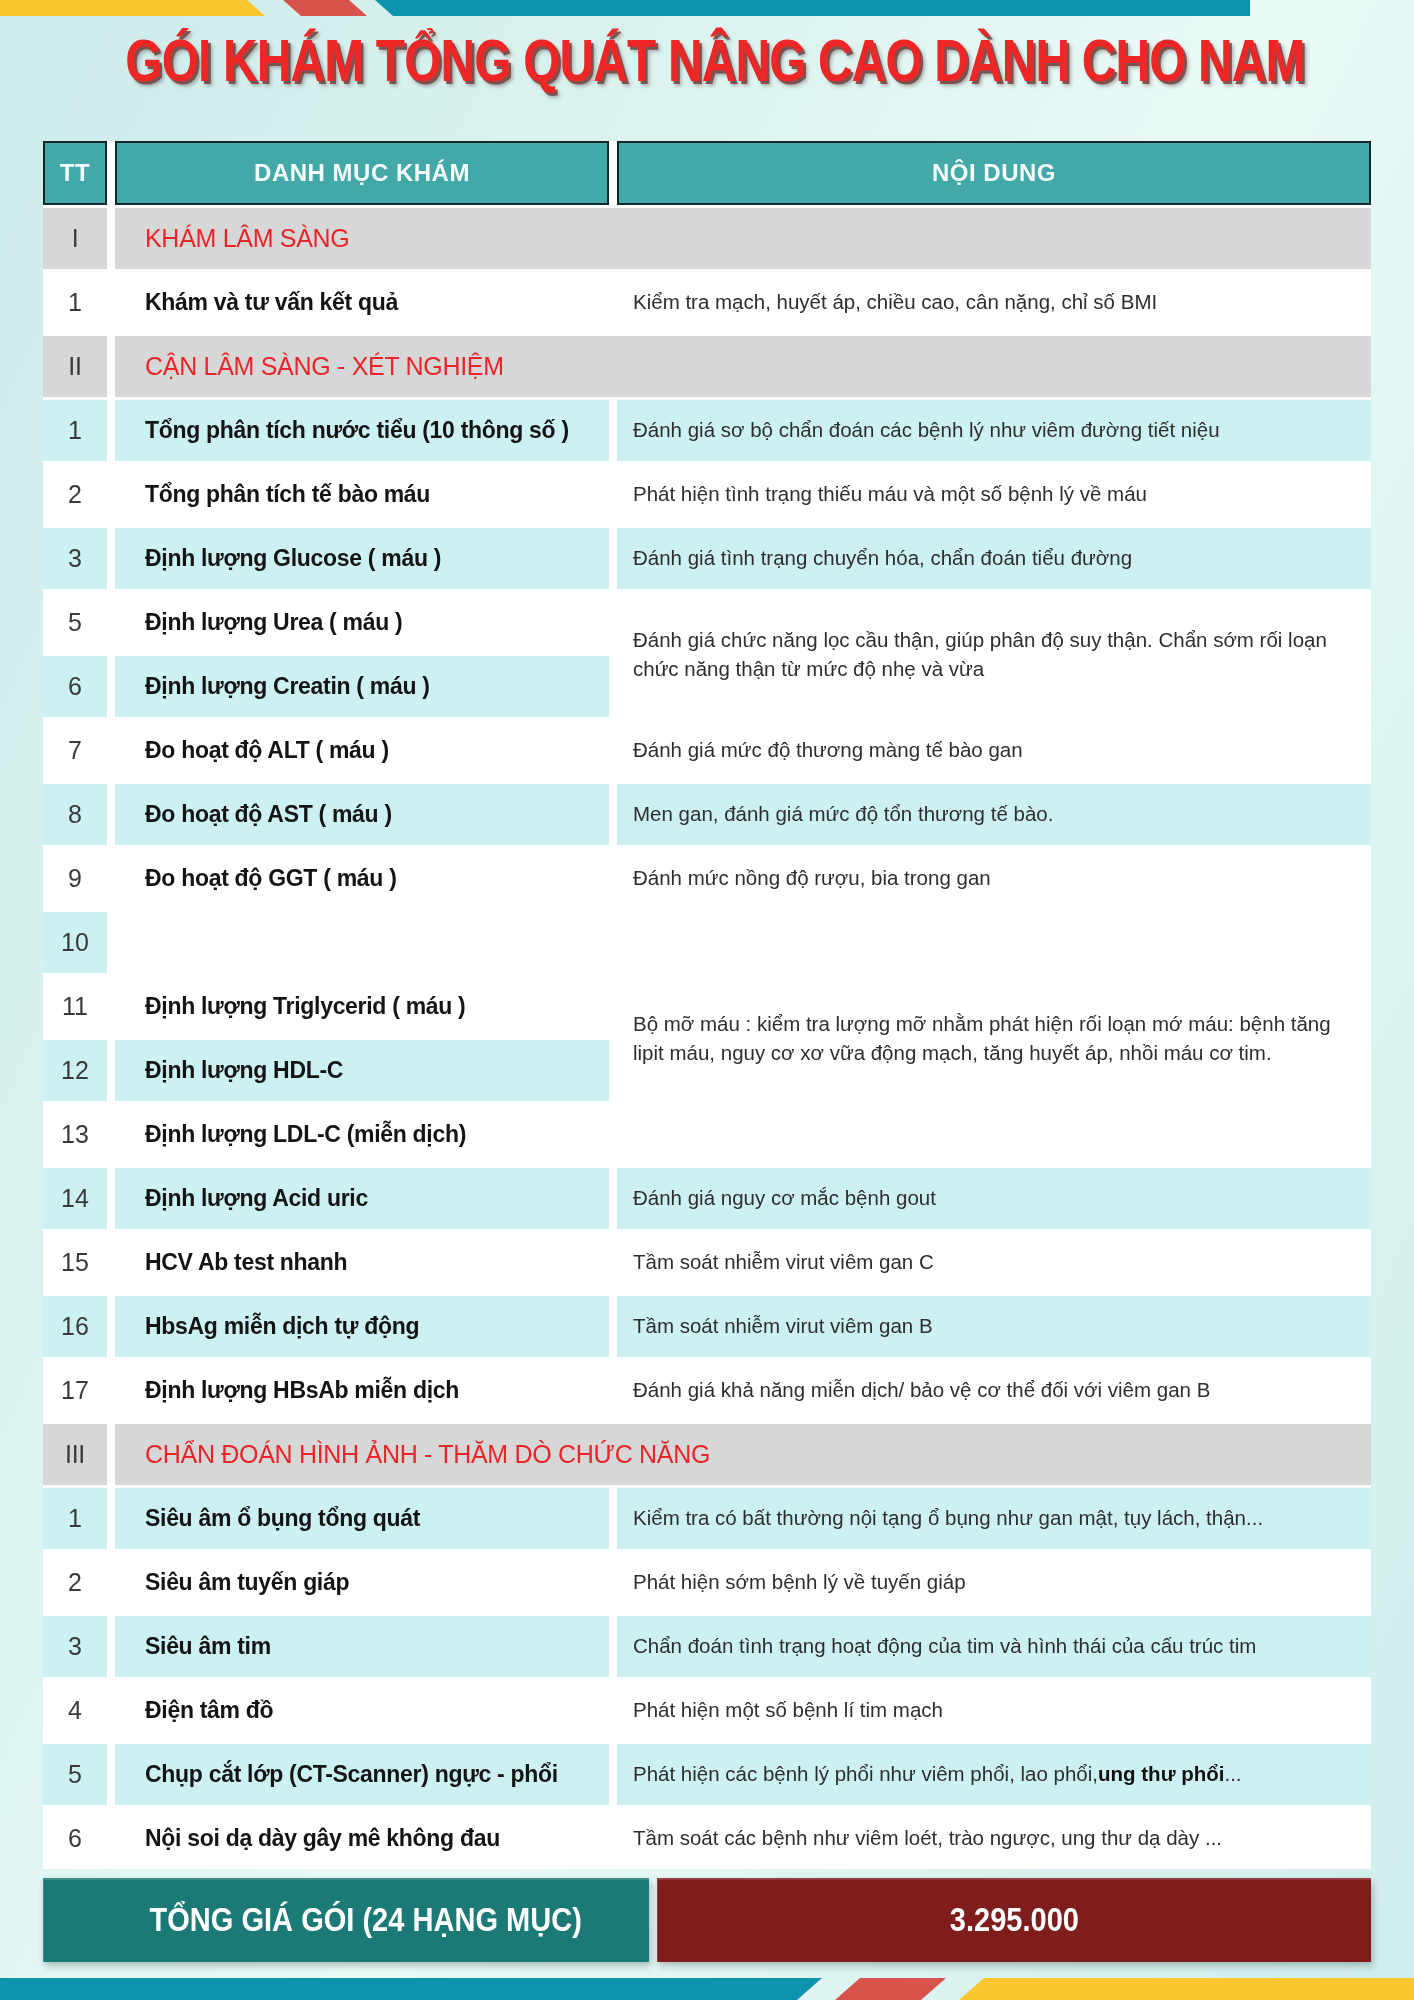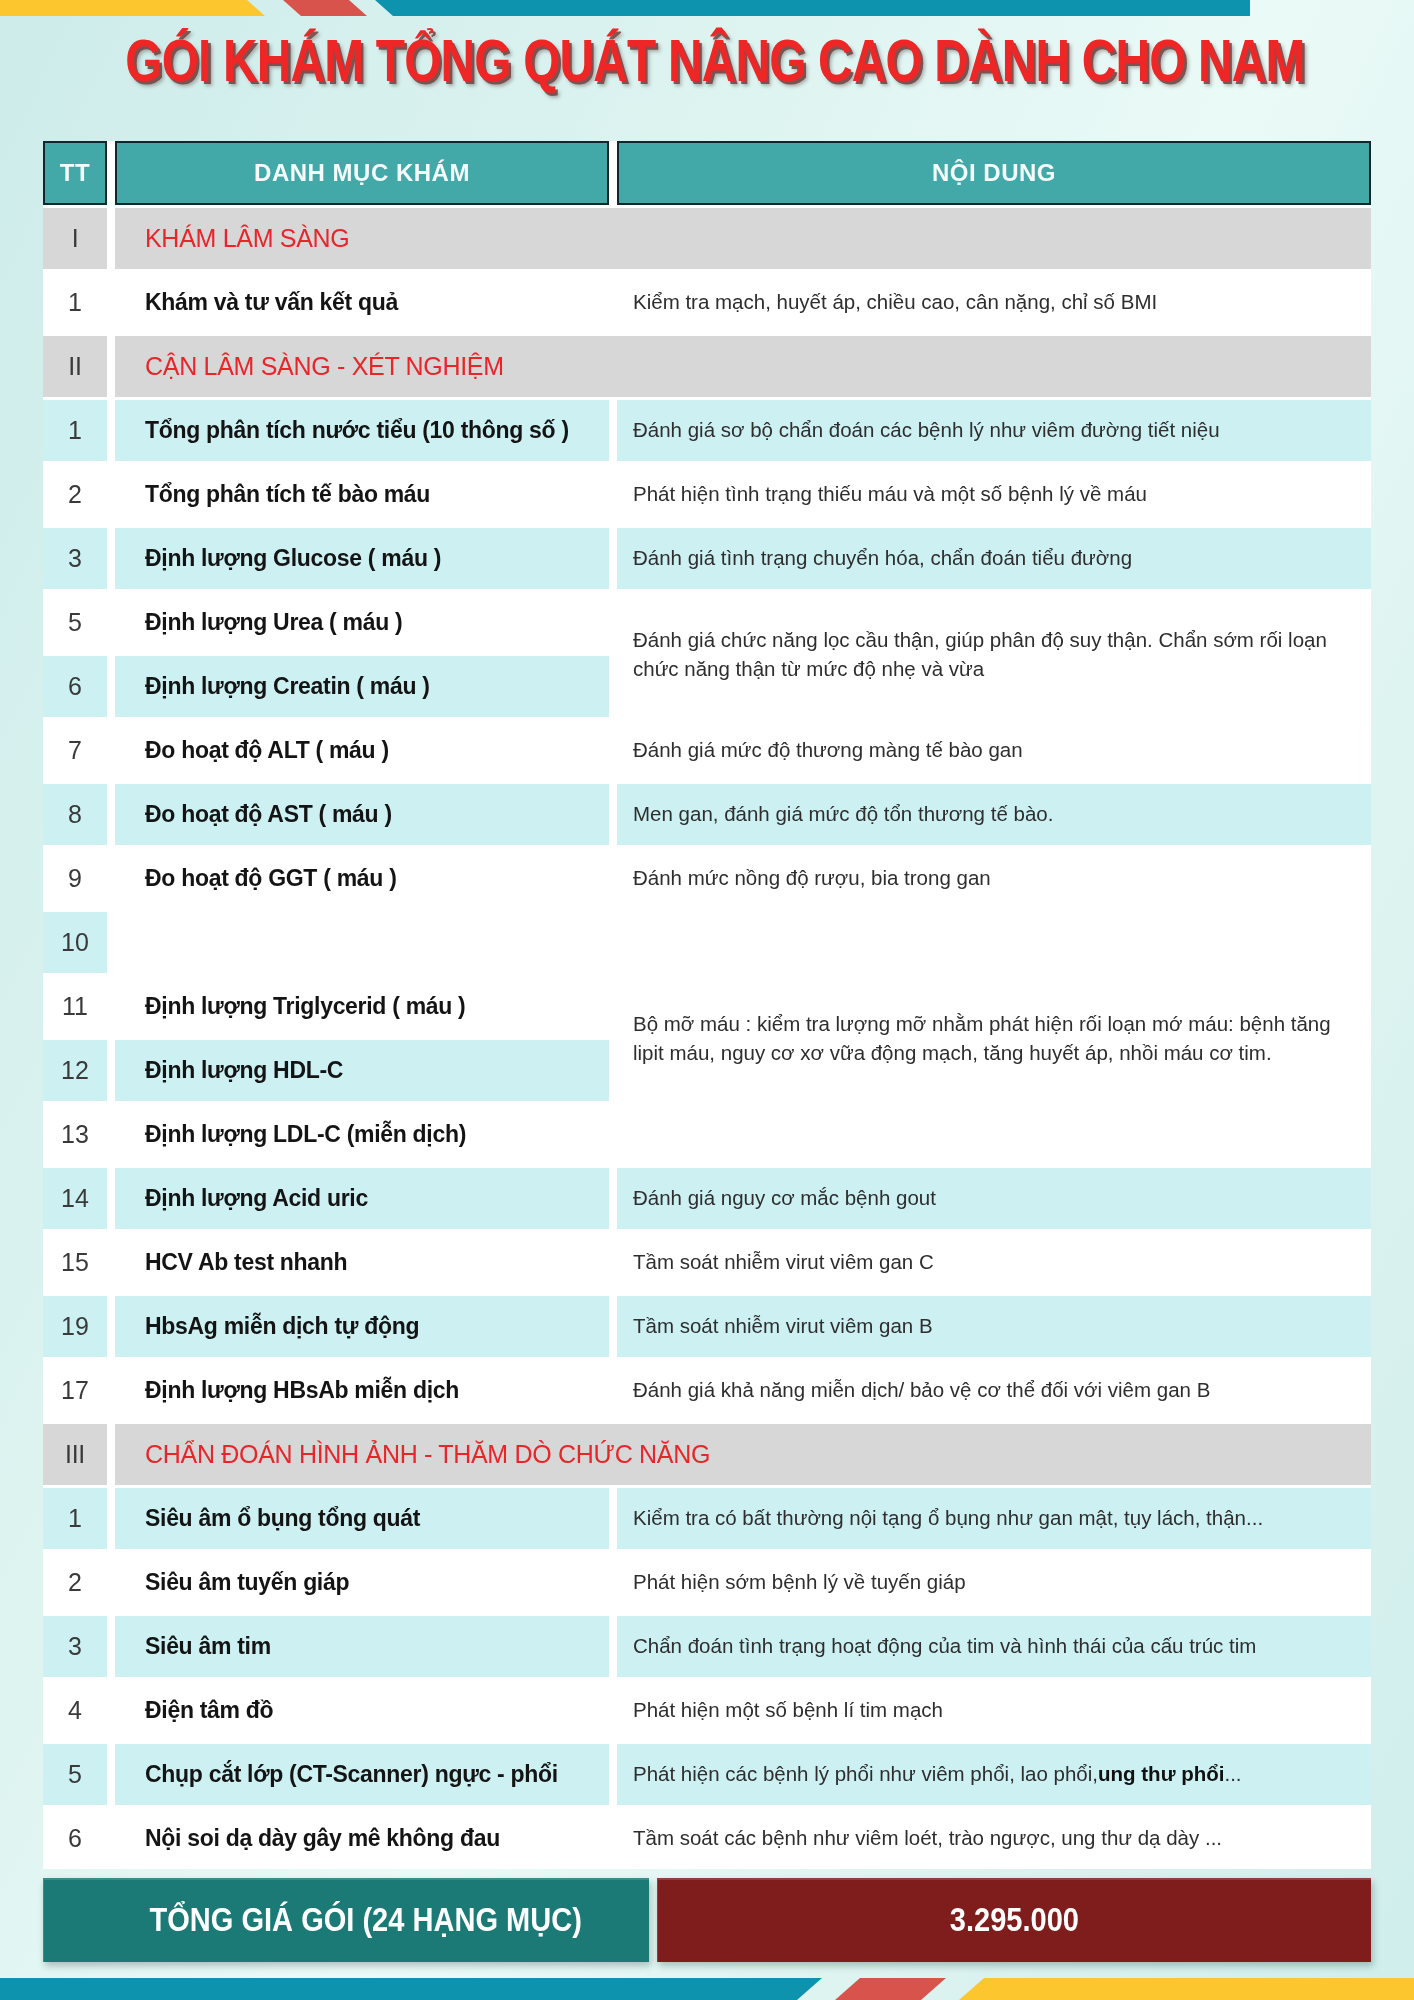--- a/index.html
+++ b/index.html
@@ -143,21 +143,21 @@
     <div class="cell cat w c2">Định lượng LDL-C (miễn dịch)</div>
 
     <div class="cell num c c1">14</div>
     <div class="cell cat c c2">Định lượng Acid uric</div>
     <div class="cell con c c3">Đánh giá nguy cơ mắc bệnh gout</div>
 
     <div class="cell num w c1">15</div>
     <div class="cell cat w c2">HCV Ab test nhanh</div>
     <div class="cell con w c3">Tầm soát nhiễm virut viêm gan C</div>
 
-    <div class="cell num c c1">19</div>
+    <div class="cell num c c1">16</div>
     <div class="cell cat c c2">HbsAg miễn dịch tự động</div>
     <div class="cell con c c3">Tầm soát nhiễm virut viêm gan B</div>
 
     <div class="cell num w c1">17</div>
     <div class="cell cat w c2">Định lượng HBsAb miễn dịch</div>
     <div class="cell con w c3">Đánh giá khả năng miễn dịch/ bảo vệ cơ thể đối với viêm gan B</div>
 
     <div class="cell sec num c1">III</div>
     <div class="cell sec lbl c23">CHẨN ĐOÁN HÌNH ẢNH - THĂM DÒ CHỨC NĂNG</div>
 

